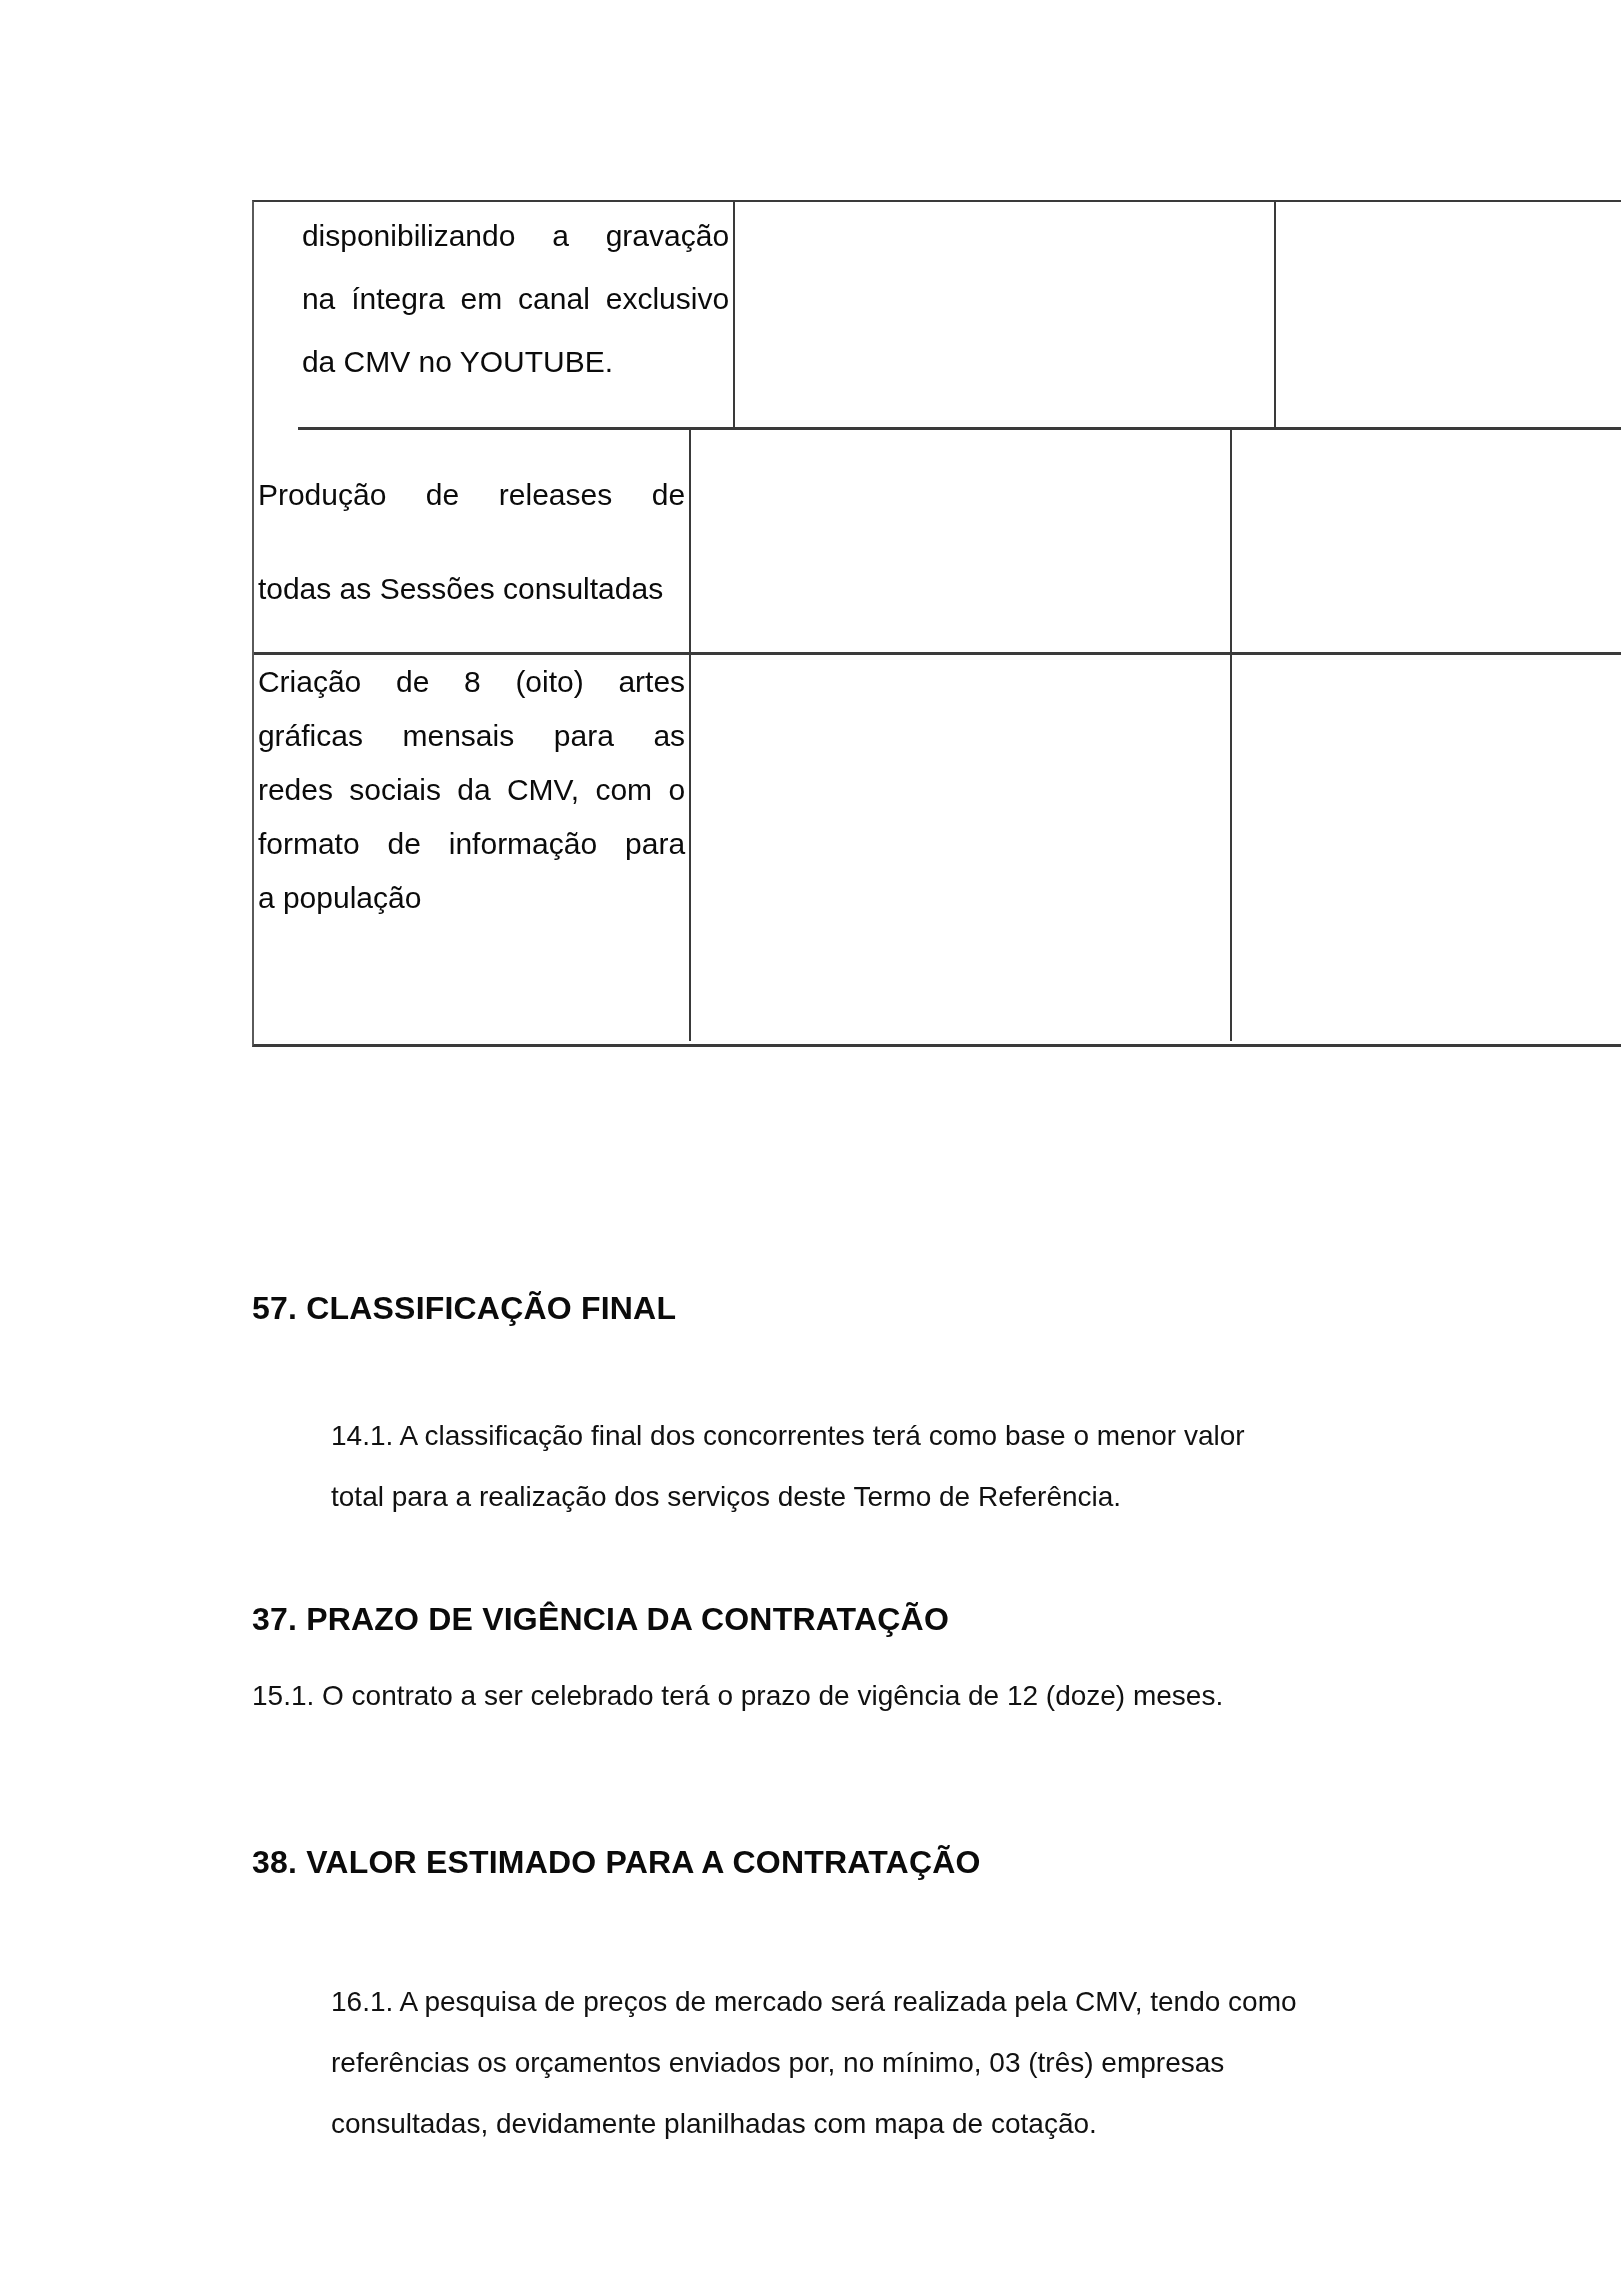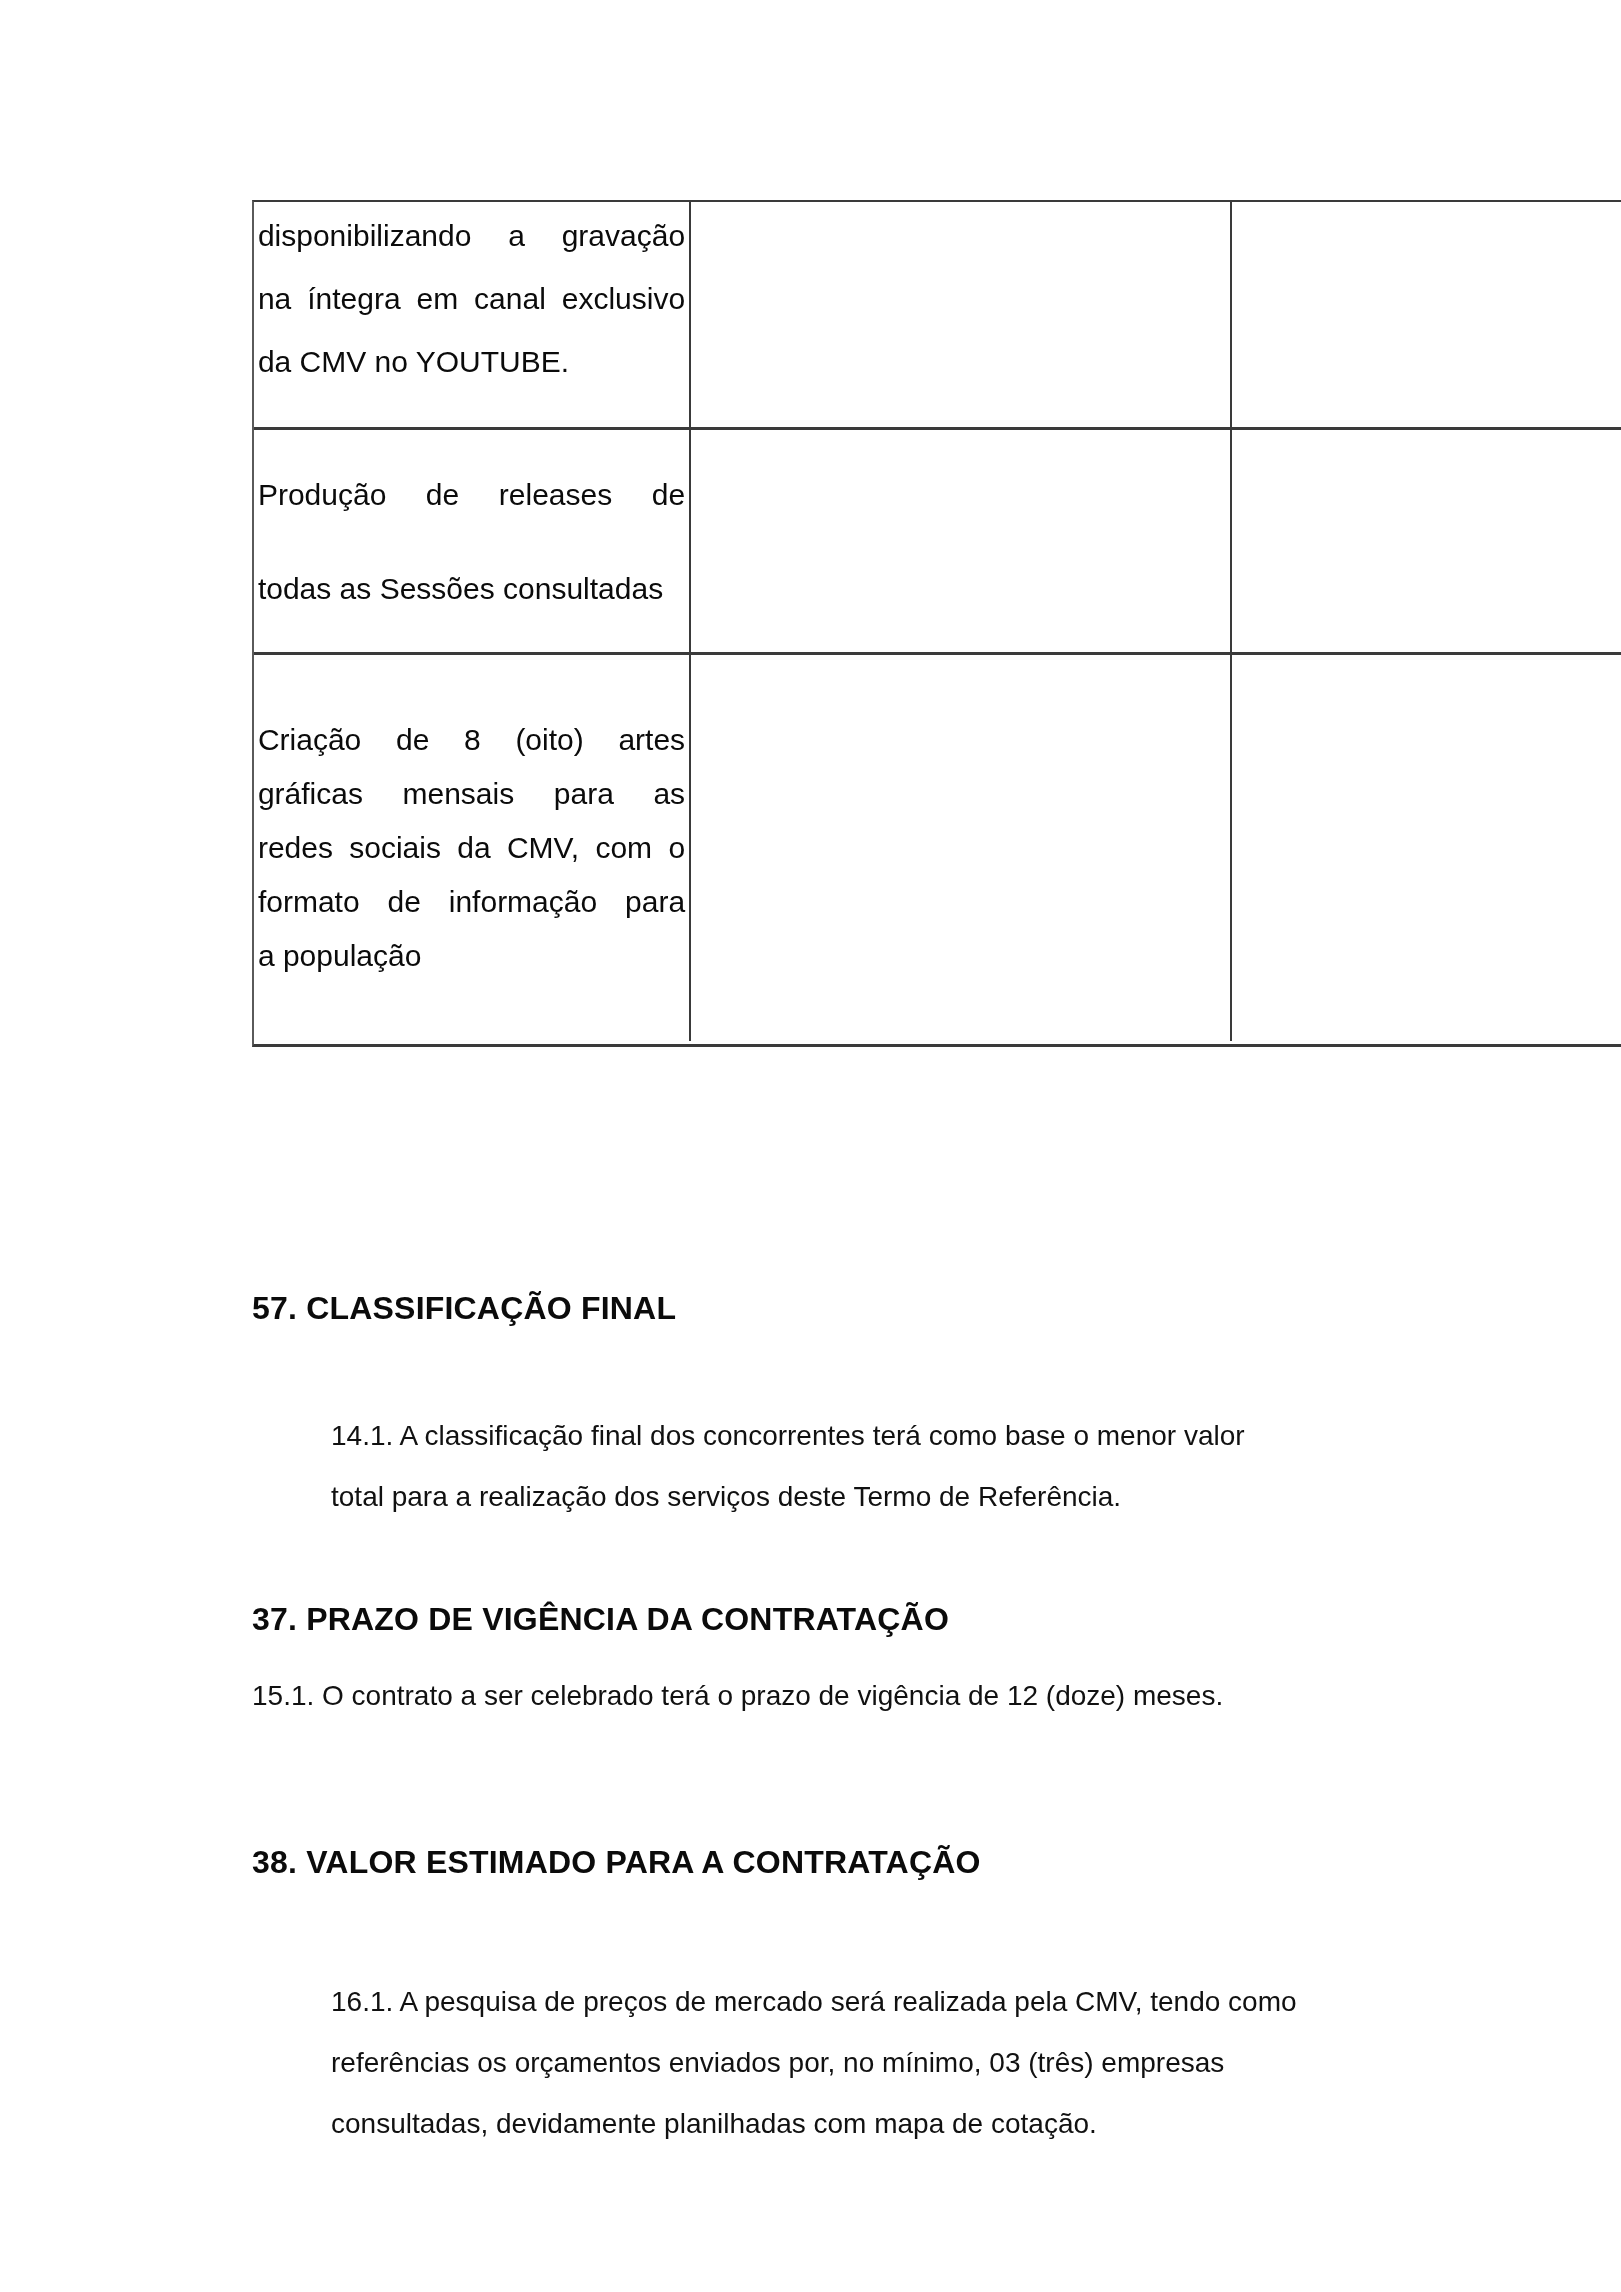--- a/index.html
+++ b/index.html
@@ -20,21 +20,21 @@
     border-top:2.9px solid #3a3a3a;
     border-left:2px solid #5a5a5a;
     border-bottom:3.9px solid #3a3a3a;
     box-sizing:border-box;
   }
   .t-row{
     display:flex;
     box-sizing:border-box;
     border-bottom:3.9px solid #3a3a3a;
   }
-  .t-row.r1{height:228px;}
+  .t-row.r1{height:228px;margin-left:44px;}
   .t-row.r2{height:225px;}
   .t-row.r3{height:386px;border-bottom:none;}
   .t-cell{
     box-sizing:border-box;
     font-size:30px;
     line-height:61px;
     color:#0b0b0b;
   }
   .c1{
     width:437px;
@@ -42,21 +42,21 @@
     padding:0 3.9px 0 3.9px;
     overflow:hidden;
   }
   .c2{
     width:541px;
     border-right:2.9px solid #3a3a3a;
   }
   .c3{flex:1;}
   .r1 .c1{padding-top:2px;line-height:63px;}
   .r2 .c1{display:flex;flex-direction:column;justify-content:center;line-height:53px;gap:41px;}
-  .r3 .c1{display:flex;flex-direction:column;justify-content:center;line-height:54px;}
+  .r3 .c1{display:flex;flex-direction:column;line-height:54px;}
   .cl{white-space:nowrap;}
   .cl.just{
     white-space:normal;
     text-align:justify;
     text-align-last:justify;
   }
 
   
   .h-num{
     position:absolute;

